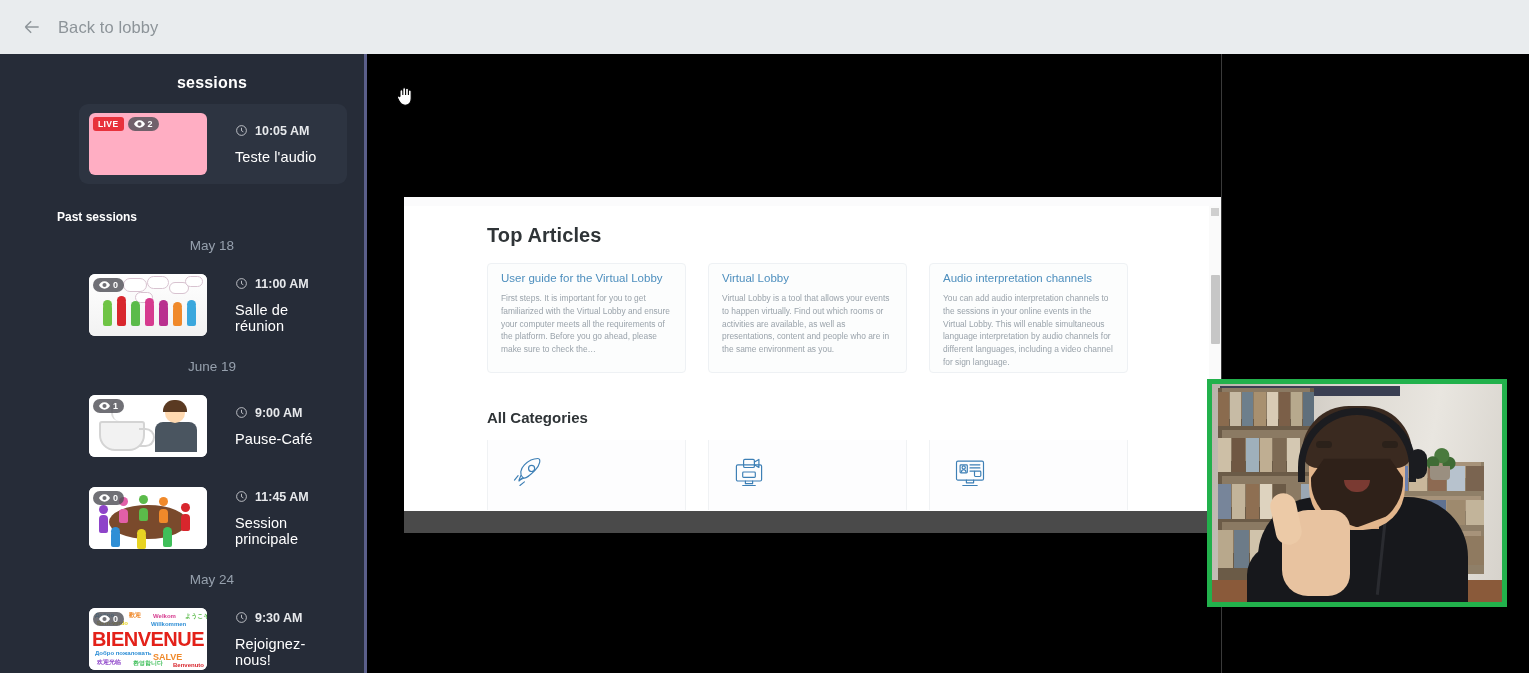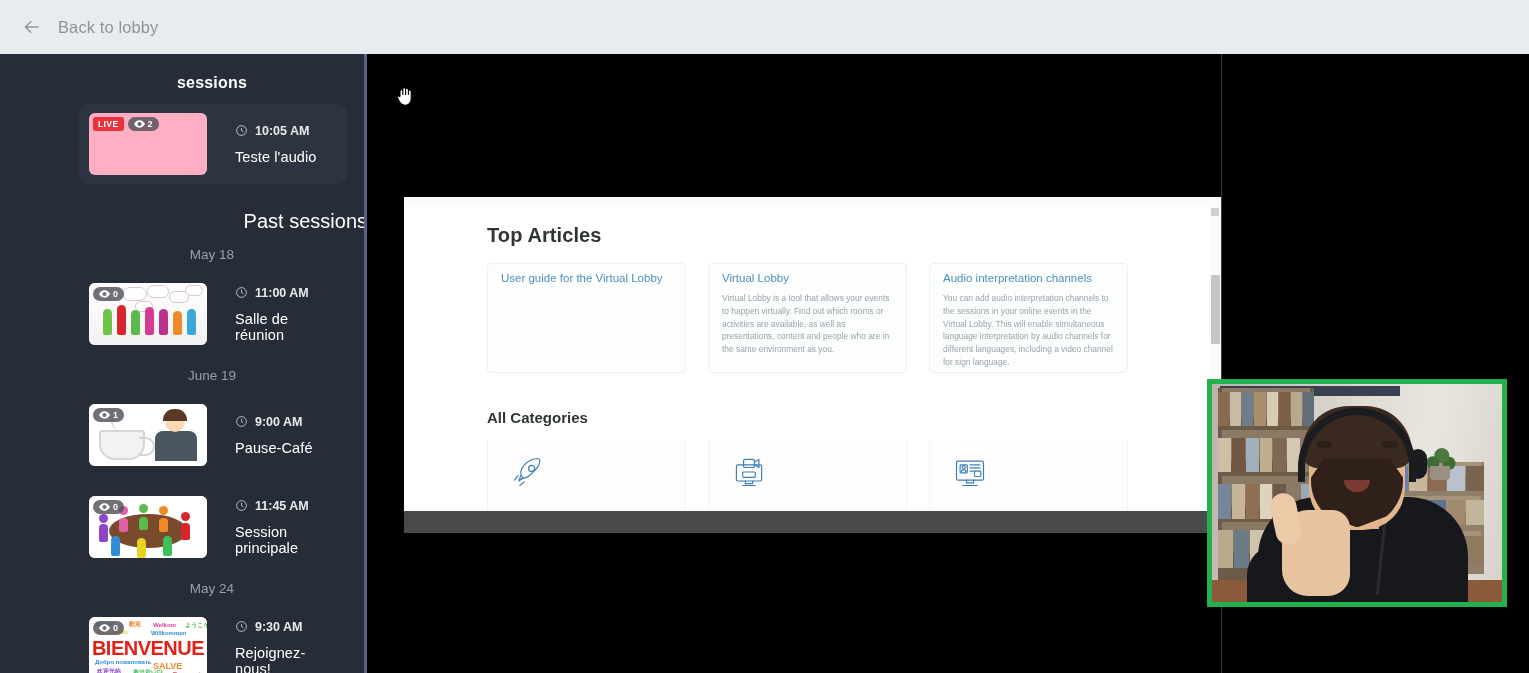--- a/index.html
+++ b/index.html
@@ -87,21 +87,21 @@
   .badge-views {
     background:rgba(80,80,88,.82); color:#fff; font-size:9px; font-weight:600;
     padding:2px 6px; border-radius:8px; display:flex; align-items:center; gap:3px;
   }
   .badge-views svg { width:11px; height:8px; fill:#fff; }
   .sess-meta { margin-left:28px; }
   .sess-time { display:flex; align-items:center; gap:7px; color:#e7e9ec; font-size:12.5px; font-weight:600; }
   .sess-time svg { width:13px; height:13px; stroke:#e7e9ec; fill:none; stroke-width:1.4; }
   .sess-name { color:#ffffff; font-size:14.5px; margin-top:11px; letter-spacing:.1px; }
 
-  .past-title { text-align:right; color:#fff; font-size:20px; font-weight:400; margin-top:26px; }
+  .past-title { text-align:left; color:#fff; font-size:12px; font-weight:700; margin-top:26px; }
   .date-label { text-align:center; color:#96a0ad; font-size:13.5px; margin-top:14px; }
 
   
   .art { position:absolute; inset:0; }
   .art-people { background:linear-gradient(#ffffff,#f2f2f2); }
   .p-fig { position:absolute; bottom:10px; width:9px; height:22px; border-radius:4px 4px 2px 2px; }
   .p-head { position:absolute; width:9px; height:9px; border-radius:50%; }
   .bubble { position:absolute; background:#fff; border:1.3px solid #d8c3d0; border-radius:7px; }
   .art-coffee { background:#fff; }
   .cup {
@@ -483,20 +483,21 @@
     </svg>
   </div>
 
   <div class="embed">
     <div class="embed-top-strip"></div>
     <div class="embed-inner">
       <div class="sec-title">Top Articles</div>
       <div class="articles">
         <div class="article-card">
           <div class="article-title">User guide for the Virtual Lobby</div>
+          <div class="article-body">First steps. It is important for you to get familiarized with the Virtual Lobby and ensure your computer meets all the requirements of the platform. Before you go ahead, please make sure to check the…</div>
         </div>
         <div class="article-card">
           <div class="article-title">Virtual Lobby</div>
           <div class="article-body">Virtual Lobby is a tool that allows your events to happen virtually. Find out which rooms or activities are available, as well as presentations, content and people who are in the same environment as you.</div>
         </div>
         <div class="article-card">
           <div class="article-title">Audio interpretation channels</div>
           <div class="article-body">You can add audio interpretation channels to the sessions in your online events in the Virtual Lobby. This will enable simultaneous language interpretation by audio channels for different languages, including a video channel for sign language.</div>
         </div>
       </div>

